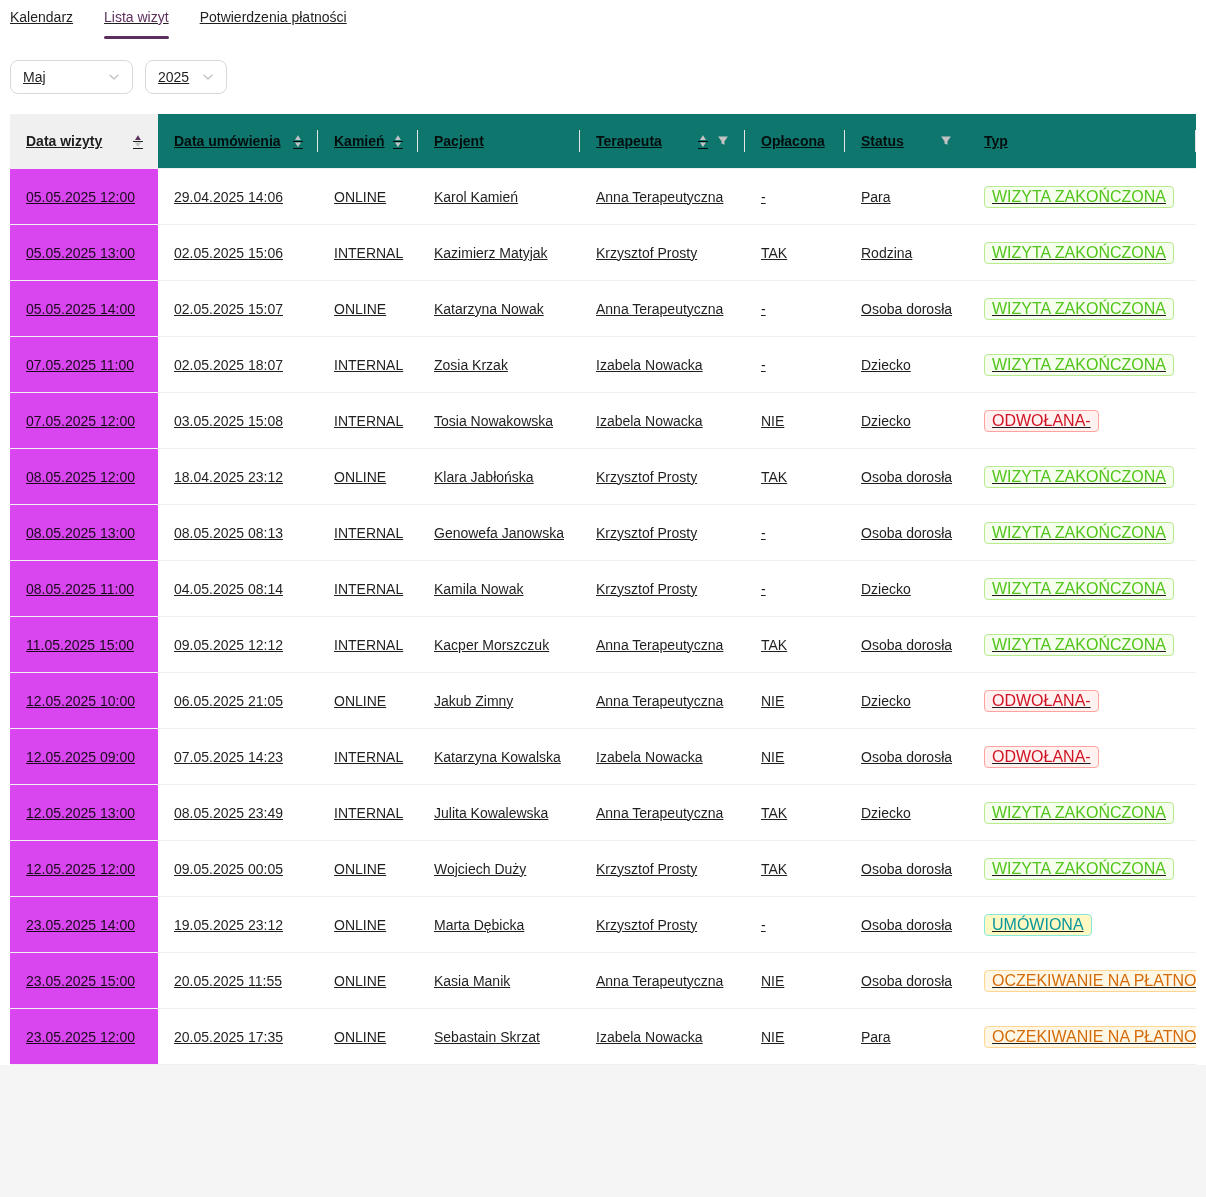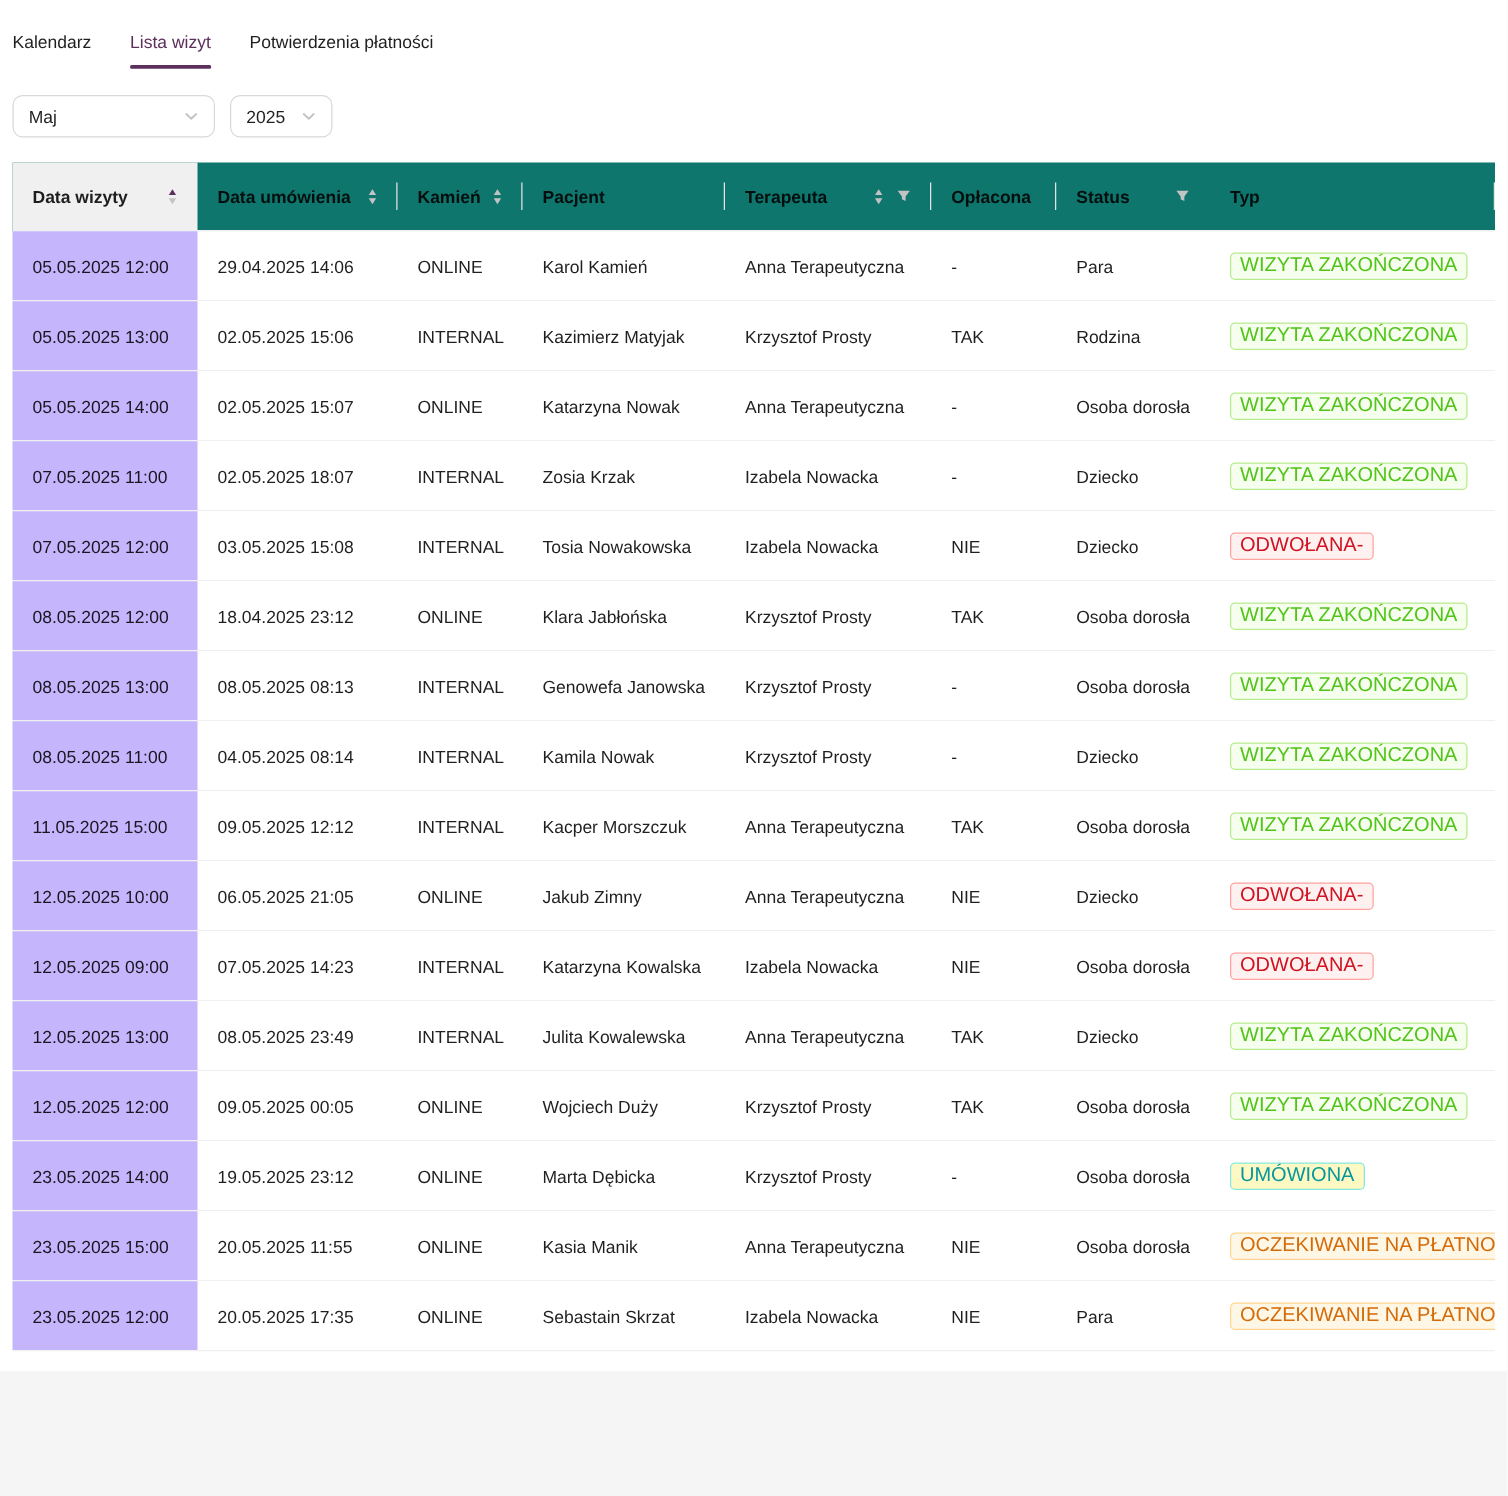--- a/index.html
+++ b/index.html
@@ -5,39 +5,39 @@
   * { box-sizing: border-box; }
   html,body { margin:0; padding:0; }
   body {
     width:1206px; height:1197px;
     background:#f5f5f5;
     font-family:"Liberation Sans", sans-serif;
     font-size:14px;
     color:rgba(0,0,0,0.88);
     -webkit-font-smoothing:antialiased;
   }
-  .content { background:#ffffff; padding:16px 10px; }
+  .content { background:#ffffff; padding:0 10px;text-decoration:underline; }
 
   
   .tabs { display:flex; gap:31px; padding-top:9px; }
   .tab { padding-bottom:13px; position:relative; cursor:pointer; line-height:17px; }
   .tab.active { color:var(--accent,#5d2f5c); font-weight:500; }
   .tab.active::after {
     content:""; position:absolute; left:0; right:0; bottom:0;
     height:3px; background:var(--accent,#5d2f5c); border-radius:2px;
   }
 
   
   .filters { display:flex; gap:12px; margin-top:21px; }
   .select {
     height:34px; background:#fff; border:1px solid #d9d9d9; border-radius:8px;
     display:flex; align-items:center; justify-content:space-between;
     padding:0 12px; cursor:pointer;
   }
-  .select.month { width:162px; }
+  .select.month { width:123px; }
   .select.year  { width:82px; }
   .chev { display:flex; align-items:center; }
 
   
   .table { margin-top:20px; --grid:148px 160px 100px 162px 165px 100px 123px 1fr; }
   .thead {
     display:grid; grid-template-columns:var(--grid);
     background:#0f766e; border-bottom:1px solid #f0f0f0;
   }
   .th {
@@ -53,21 +53,21 @@
   .sorter { display:flex; flex-direction:column; align-items:center; cursor:pointer; }
   .caret { font-size:8px; line-height:7px; color:#c3c3c3; transform:scaleX(1.25); }
   .caret.active { color:var(--accent,#5d2f5c); }
   .funnel { display:flex; align-items:center; cursor:pointer; }
 
   .tr {
     display:grid; grid-template-columns:var(--grid);
     height:56px; border-bottom:1px solid #f0f0f0; background:#fff;
   }
   .td { padding:0 16px; display:flex; align-items:center; white-space:nowrap; overflow:hidden; }
-  .td.c-first { background:#c4b5fd; }
+  .td.c-first { background:#d946ef; }
 
   .badge {
     font-size:16px; line-height:20px; padding:0 7px;
     border:1px solid; border-radius:4px; white-space:nowrap;
   }
 </style>
 </head>
 <body>
 
 <div class="content">

